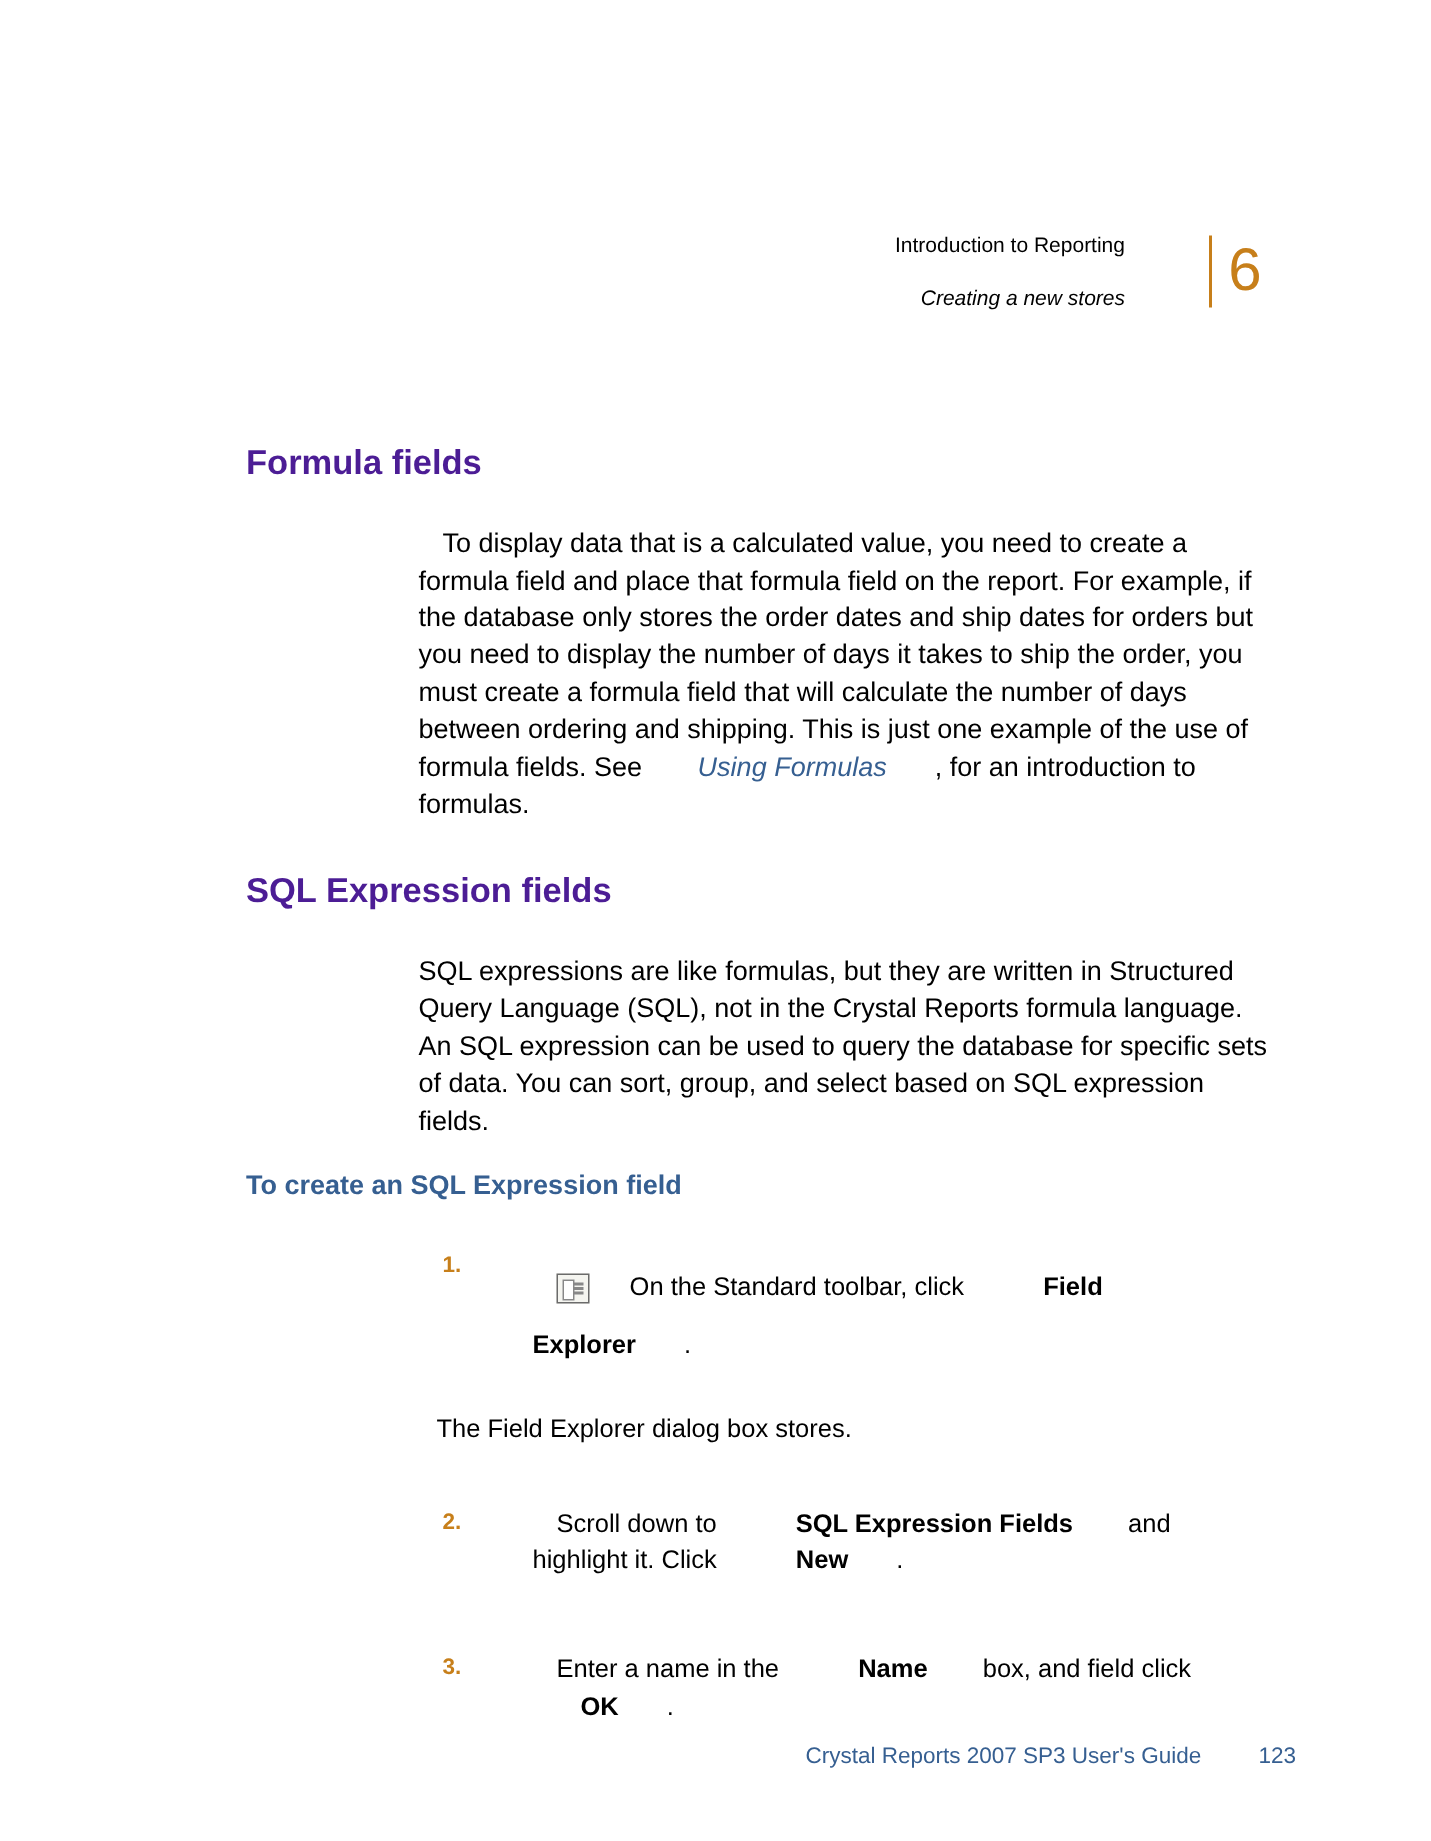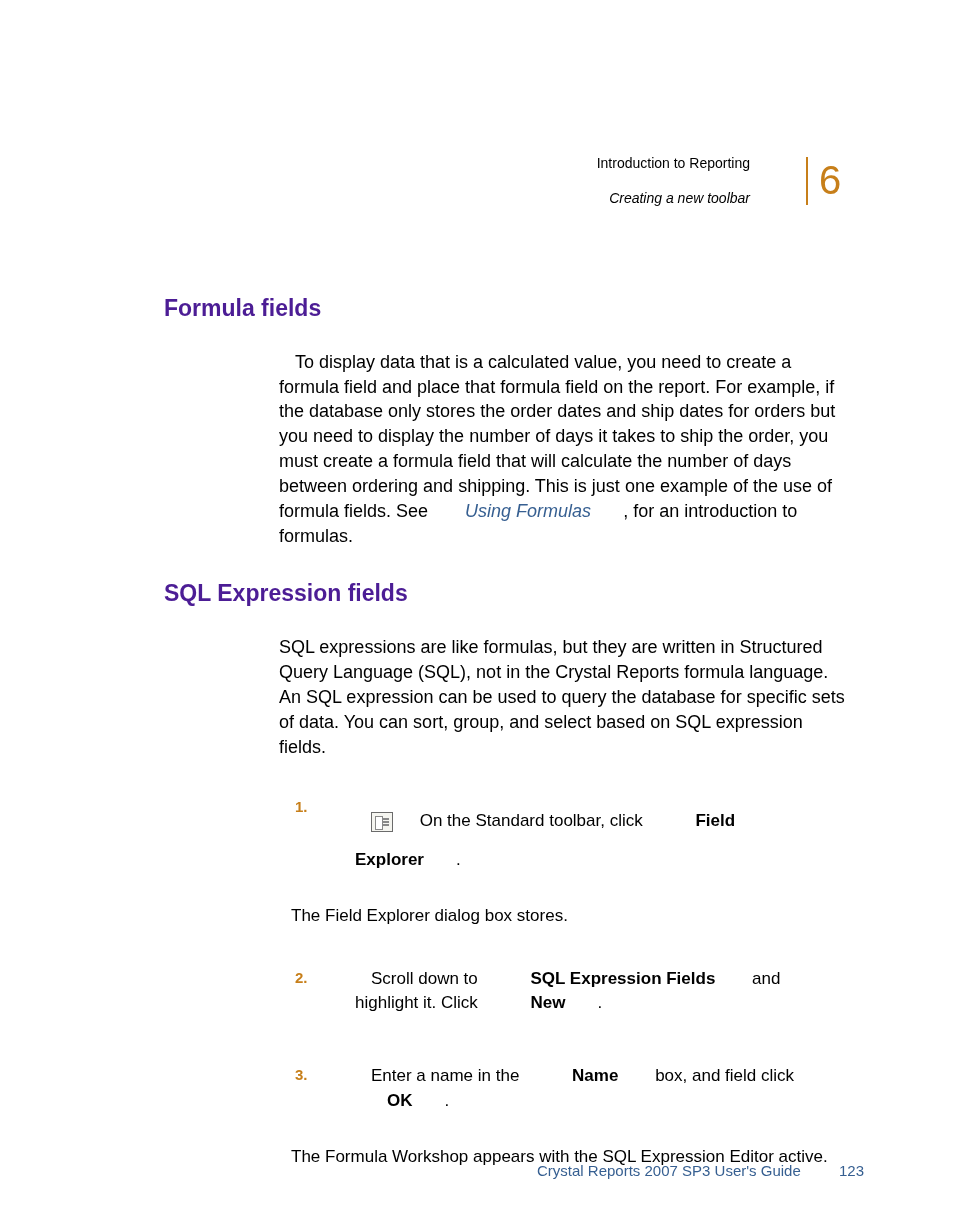--- a/index.html
+++ b/index.html
@@ -148,39 +148,40 @@
   b { font-weight: bold; padding-left: 16px; }
 </style>
 </head>
 <body>
 
 <div class="page">
 
   <div class="header">
     <div class="header-text">
       <div class="header-line1">Introduction to Reporting</div>
-      <div class="header-line2">Creating a new toolbar</div>
+      <div class="header-line2">Creating a new stores</div>
     </div>
     <div class="chapter-badge">6</div>
   </div>
 
   <div class="h1">Formula fields</div>
 
   <div class="body-block">
     <p class="para">
       <span>To display data that is a calculated value, you need to create a formula field and place that formula field on the report. For example, if the database only stores the order dates and ship dates for orders but you need to display the number of days it takes to ship the order, you must create a formula field that will calculate the number of days between ordering and shipping. This is just one example of the use of formula fields. See </span><span class="link">Using Formulas</span><span>, for an introduction to formulas.</span>
     </p>
   </div>
 
   <div class="h1">SQL Expression fields</div>
 
   <div class="body-block">
     <p class="para" style="margin-bottom:20px;">SQL expressions are like formulas, but they are written in Structured Query Language (SQL), not in the Crystal Reports formula language. An SQL expression can be used to query the database for specific sets of data. You can sort, group, and select based on SQL expression fields.</p>
   </div>
 
+  <div class="h2">To create an SQL Expression field</div>
 
   <div class="steps">
     <div class="step">
       <div class="step-num">1.</div>
       <div class="step-body">
         <span class="icon-box"></span><span> On the Standard toolbar, click </span><b>Field Explorer</b><span>.</span>
       </div>
     </div>
   </div>
   <div class="step-sub">The Field Explorer dialog box stores.</div>
@@ -195,20 +196,19 @@
   </div>
 
   <div class="steps">
     <div class="step">
       <div class="step-num">3.</div>
       <div class="step-body">
         <span>Enter a name in the </span><b>Name</b><span> box, and field click </span><b>OK</b><span>.</span>
       </div>
     </div>
   </div>
-  <div class="step-sub">The Formula Workshop appears with the SQL Expression Editor active.</div>
 
 </div>
 
 <div class="footer">
   <span>Crystal Reports 2007 SP3 User's Guide</span>
   <span class="pagenum">123</span>
 </div>
 
 </body></html>

